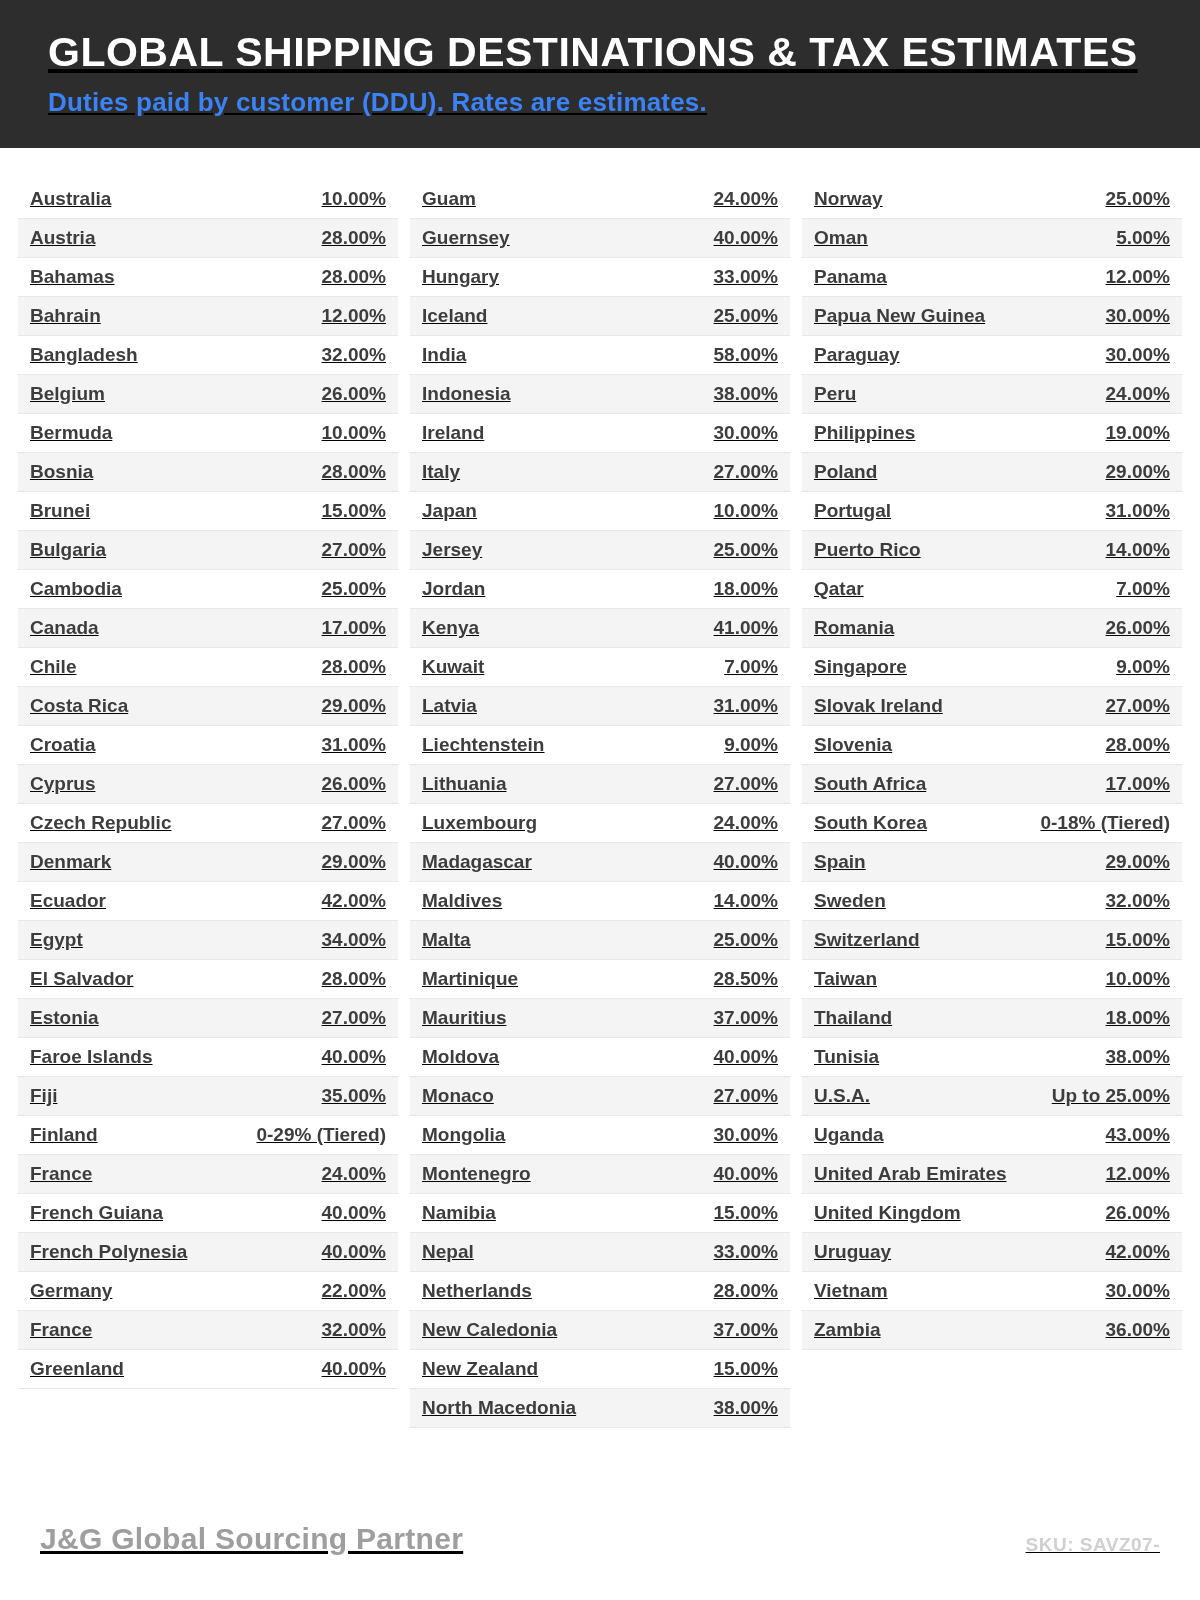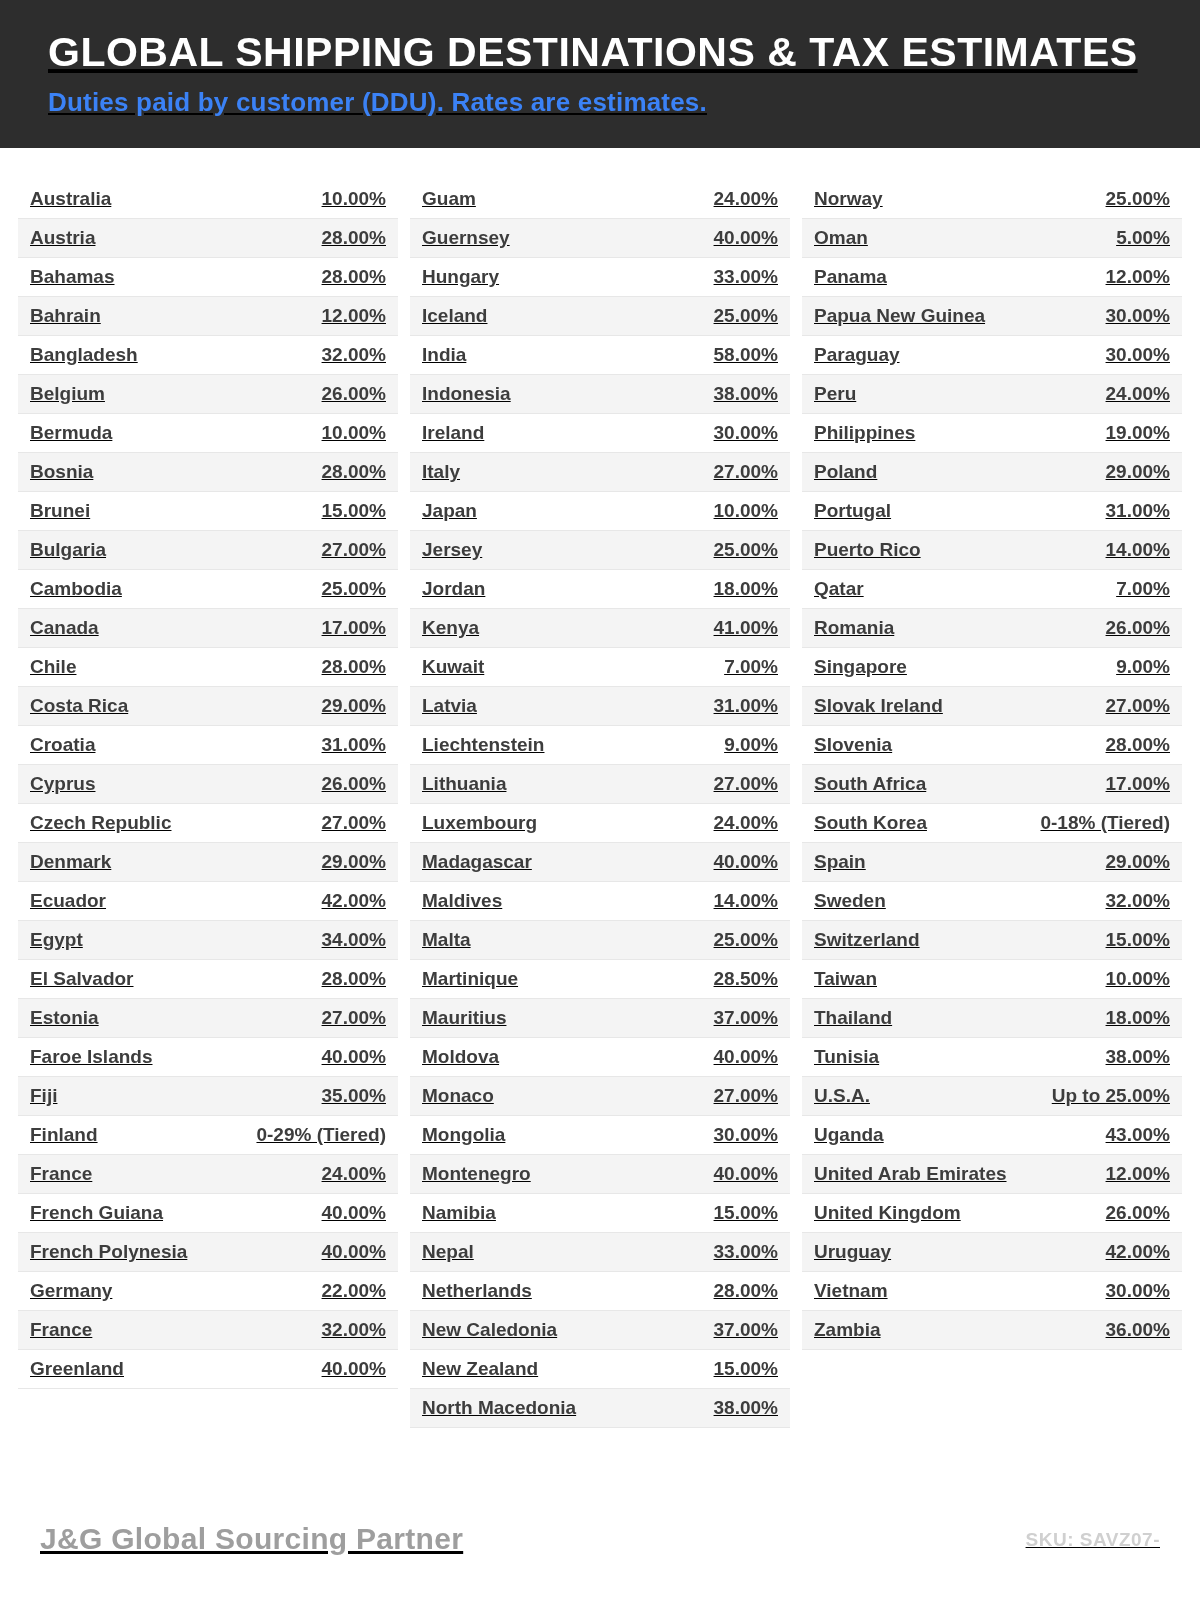--- a/index.html
+++ b/index.html
@@ -77,21 +77,21 @@
     font-weight: 700;
     color: #3d3d3d;
     white-space: nowrap;
     text-align: right;
   }
   .footer {
     margin-top: auto;
     padding: 0 40px 44px 40px;
     display: flex;
     justify-content: space-between;
-    align-items: flex-start;
+    align-items: flex-end;
   }
   .footer .brand {
     color: #9e9e9e;
     font-size: 30px;
     font-weight: 700;
     letter-spacing: 0.3px;
   }
   .footer .sku {
     color: #d0d0d0;
     font-size: 19px;

